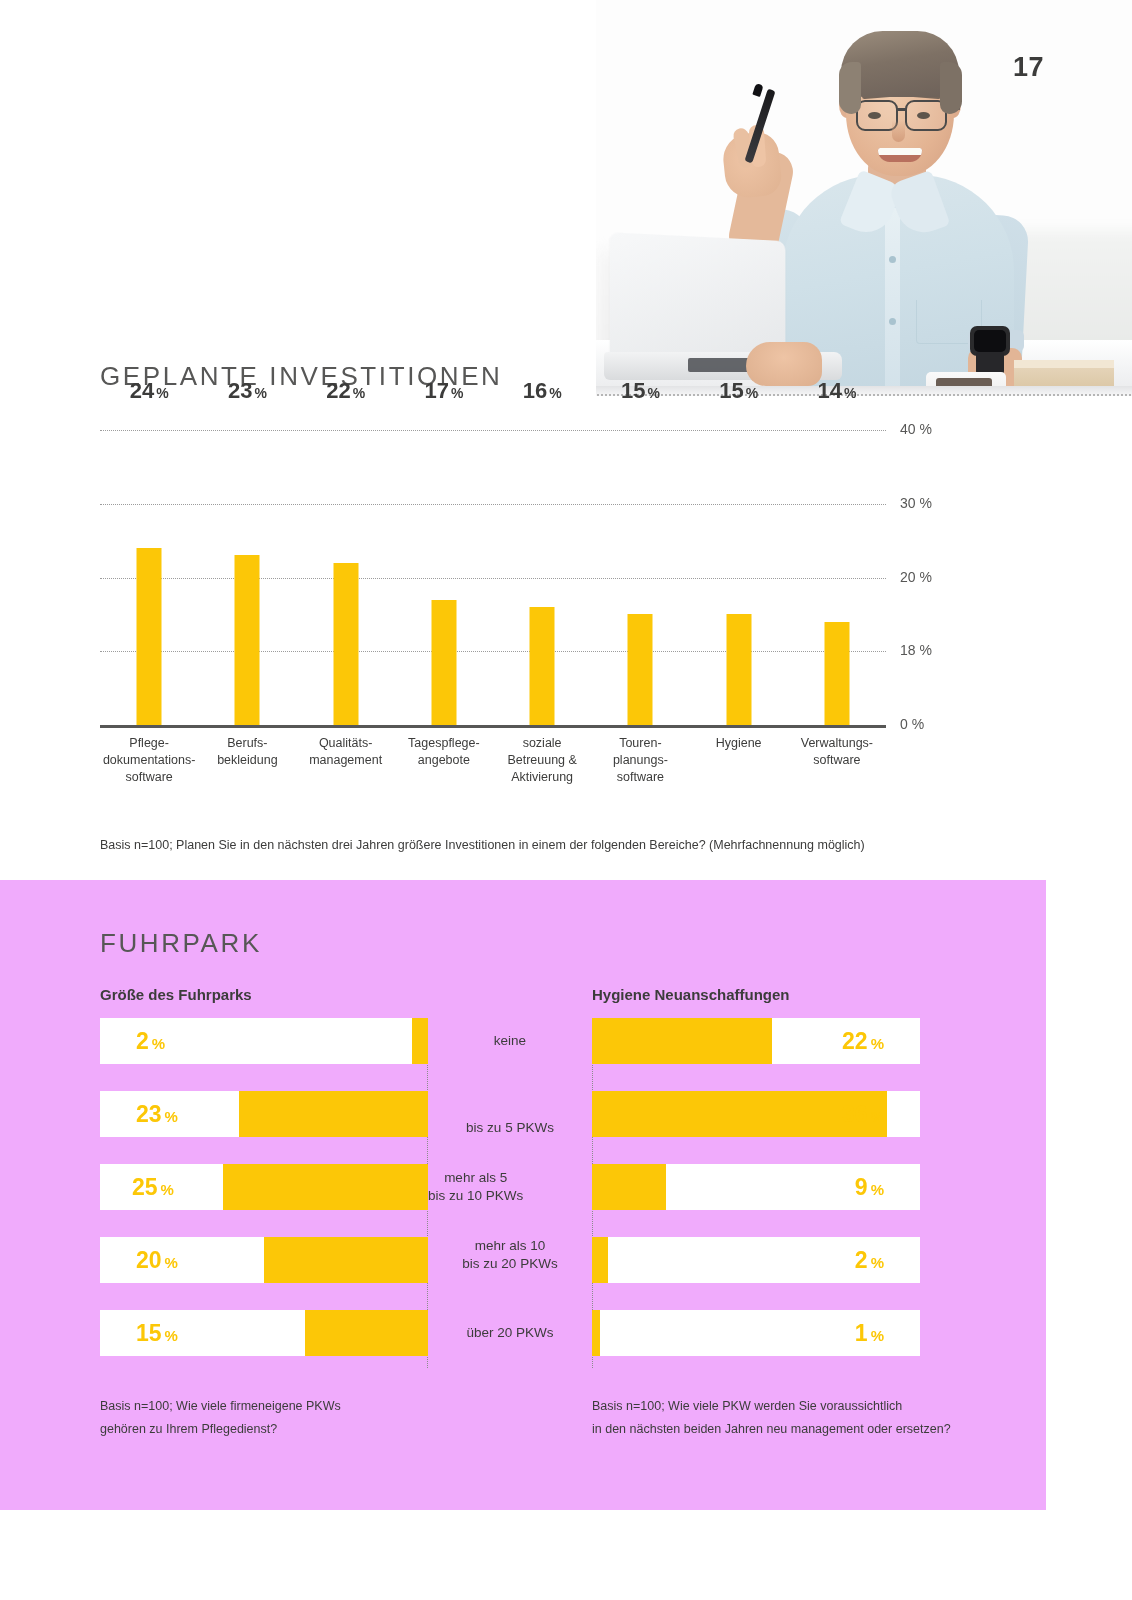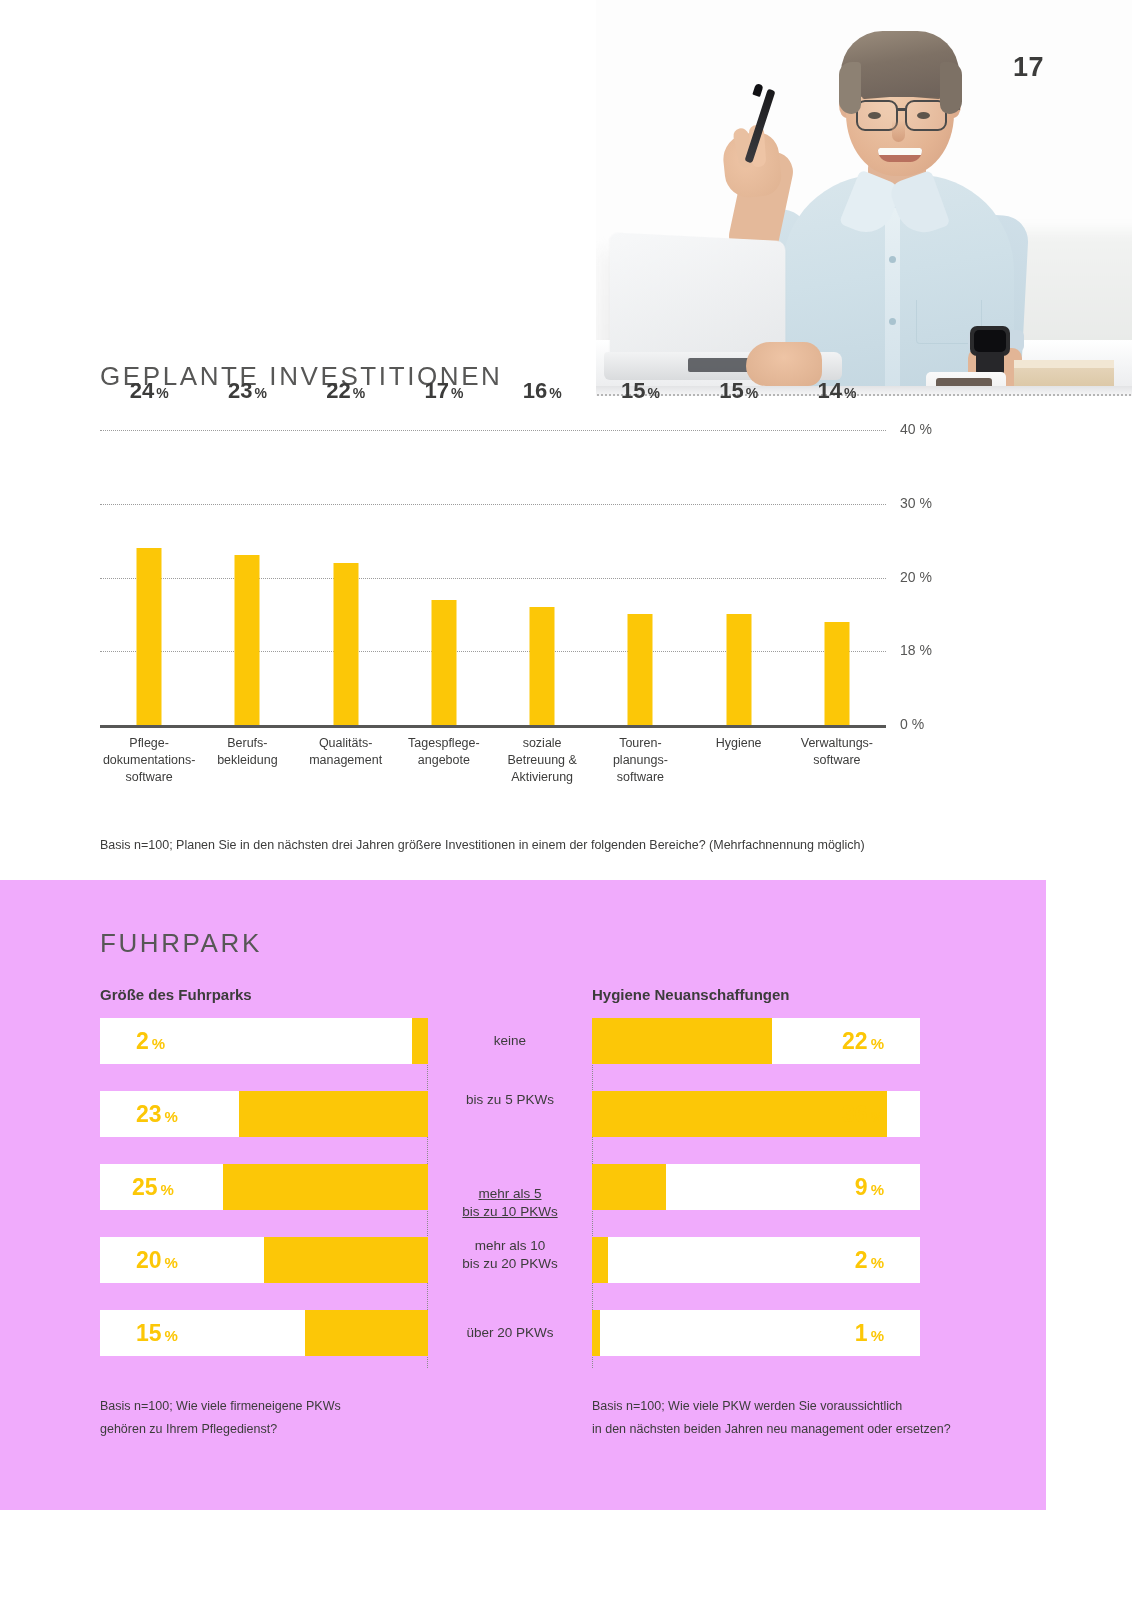--- a/index.html
+++ b/index.html
@@ -468,24 +468,24 @@
         </div>
         <div class="hb-row" style="top: 292px; background: rgb(255, 255, 255);">
           <div class="hb-bar" style="width: 8.2px; background: rgb(252, 199, 7); left: 0px;"></div>
           <div class="hb-val" style="right: 36px;">1<span class="pct">%</span></div>
         </div>
       </div>
     <div id="hbCats">
         <div class="hb-cat" style="position: absolute; top: 138px; height: 46px; display: flex; align-items: center; justify-content: center;">
           <div>keine</div>
         </div>
-        <div class="hb-cat" style="position: absolute; top: 211px; height: 46px; display: flex; align-items: flex-start; justify-content: center;">
+        <div class="hb-cat" style="position: absolute; top: 211px; height: 46px; display: flex; align-items: flex-end; justify-content: center;">
           <div>bis zu 5 PKWs</div>
         </div>
-        <div class="hb-cat" style="position: absolute; top: 300px; height: 46px; display: flex; align-items: center; justify-content: center; text-decoration: underline;">
+        <div class="hb-cat" style="position: absolute; top: 284px; height: 46px; display: flex; align-items: center; ">
           <div>mehr als 5<br>bis zu 10 PKWs</div>
         </div>
         <div class="hb-cat" style="position: absolute; top: 357px; height: 46px; display: flex; align-items: flex-start; justify-content: center;">
           <div>mehr als 10<br>bis zu 20 PKWs</div>
         </div>
         <div class="hb-cat" style="position: absolute; top: 430px; height: 46px; display: flex; align-items: center; justify-content: center;">
           <div>über 20 PKWs</div>
         </div>
       </div>
 

